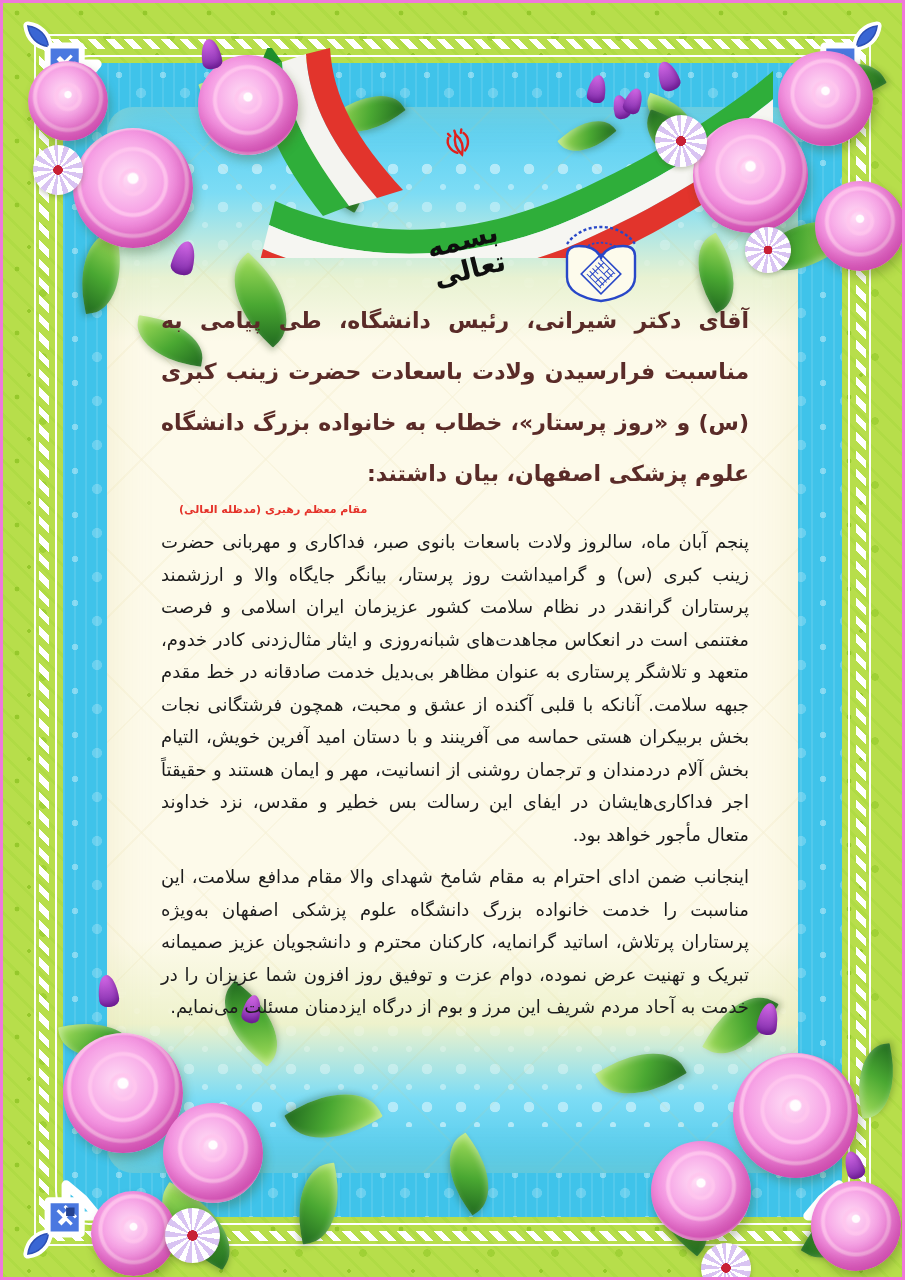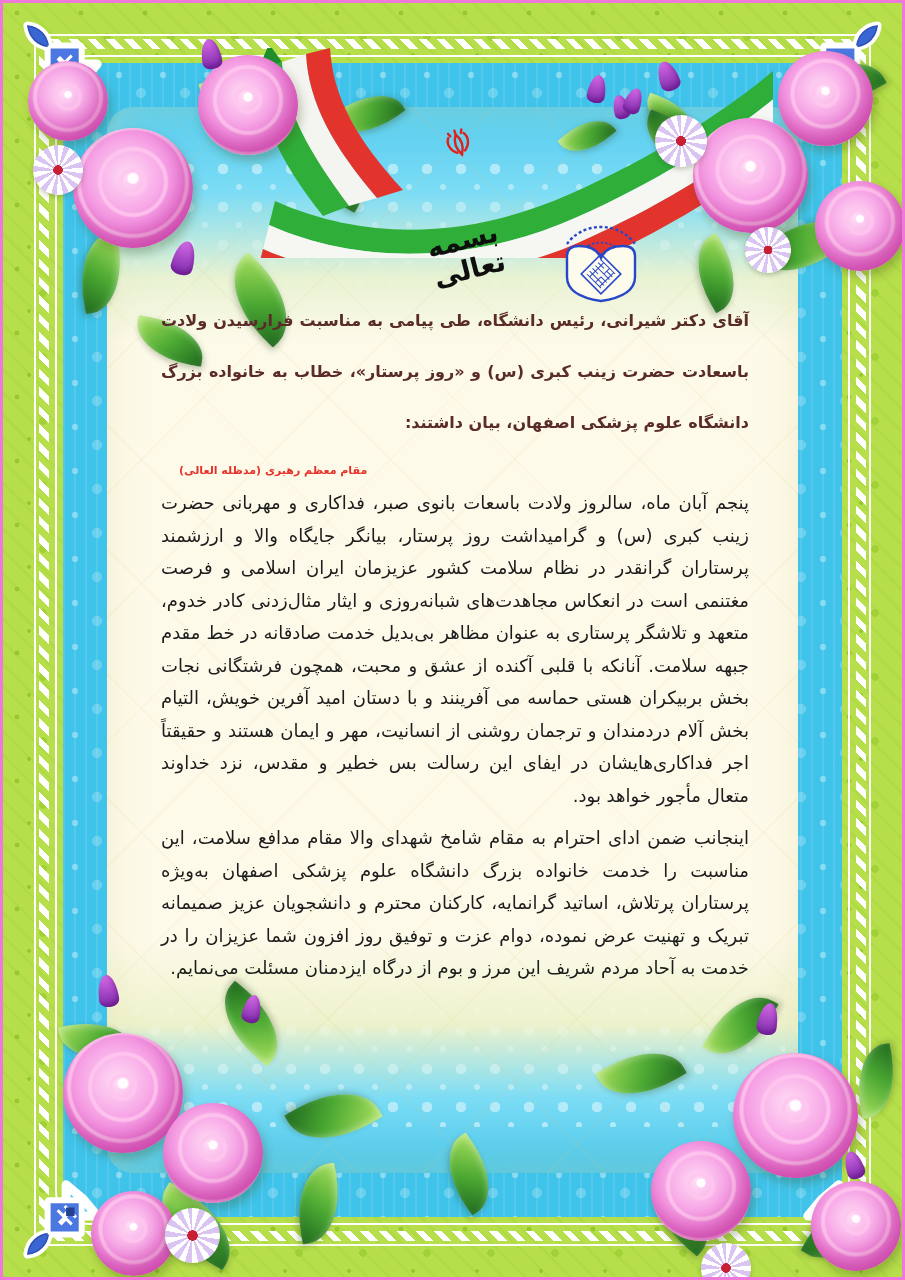--- a/index.html
+++ b/index.html
@@ -62,23 +62,23 @@
     border-radius:50% 50% 45% 45% / 78% 78% 22% 22%;
     box-shadow:inset -2px -3px 5px rgba(90,10,120,.5);}
   
   .ribbon{position:absolute;left:170px;top:45px;z-index:32;}
   .logo{position:absolute;left:548px;top:203px;z-index:40;}
   .bismillah{position:absolute;left:398px;top:222px;width:130px;z-index:40;
     transform:rotate(-14deg);color:#0e0e0e;font-weight:bold;font-size:27px;text-align:center;
     letter-spacing:-1px;line-height:30px;}
   
   .content{position:absolute;left:158px;top:292px;width:588px;z-index:40;direction:rtl;}
-  .intro{margin:0;color:#5a2b28;font-weight:bold;font-size:16px;line-height:51px;text-align:justify;}
+  .intro{margin:0;color:#5a2b28;font-weight:bold;font-size:22px;line-height:51px;text-align:justify;}
   .quote{margin:8px 18px 0;color:#e5332a;font-weight:bold;font-size:19px;line-height:39px;text-align:center;}
-  .attrib{margin:16px 0 0;padding-left:18px;color:#e5332a;font-weight:bold;font-size:11px;text-align:left;}
+  .attrib{margin:4px 0 0;padding-left:18px;color:#e5332a;font-weight:bold;font-size:11px;text-align:left;}
   .bodyp{margin:10px 0 0;color:#1c1c1c;font-size:18px;line-height:32.5px;text-align:justify;}
 </style>
 </head>
 <body>
 
 <div class="page">
 
   <div class="chain"></div>
   <div class="chain-inner"></div>
   <div class="blueband"></div>

